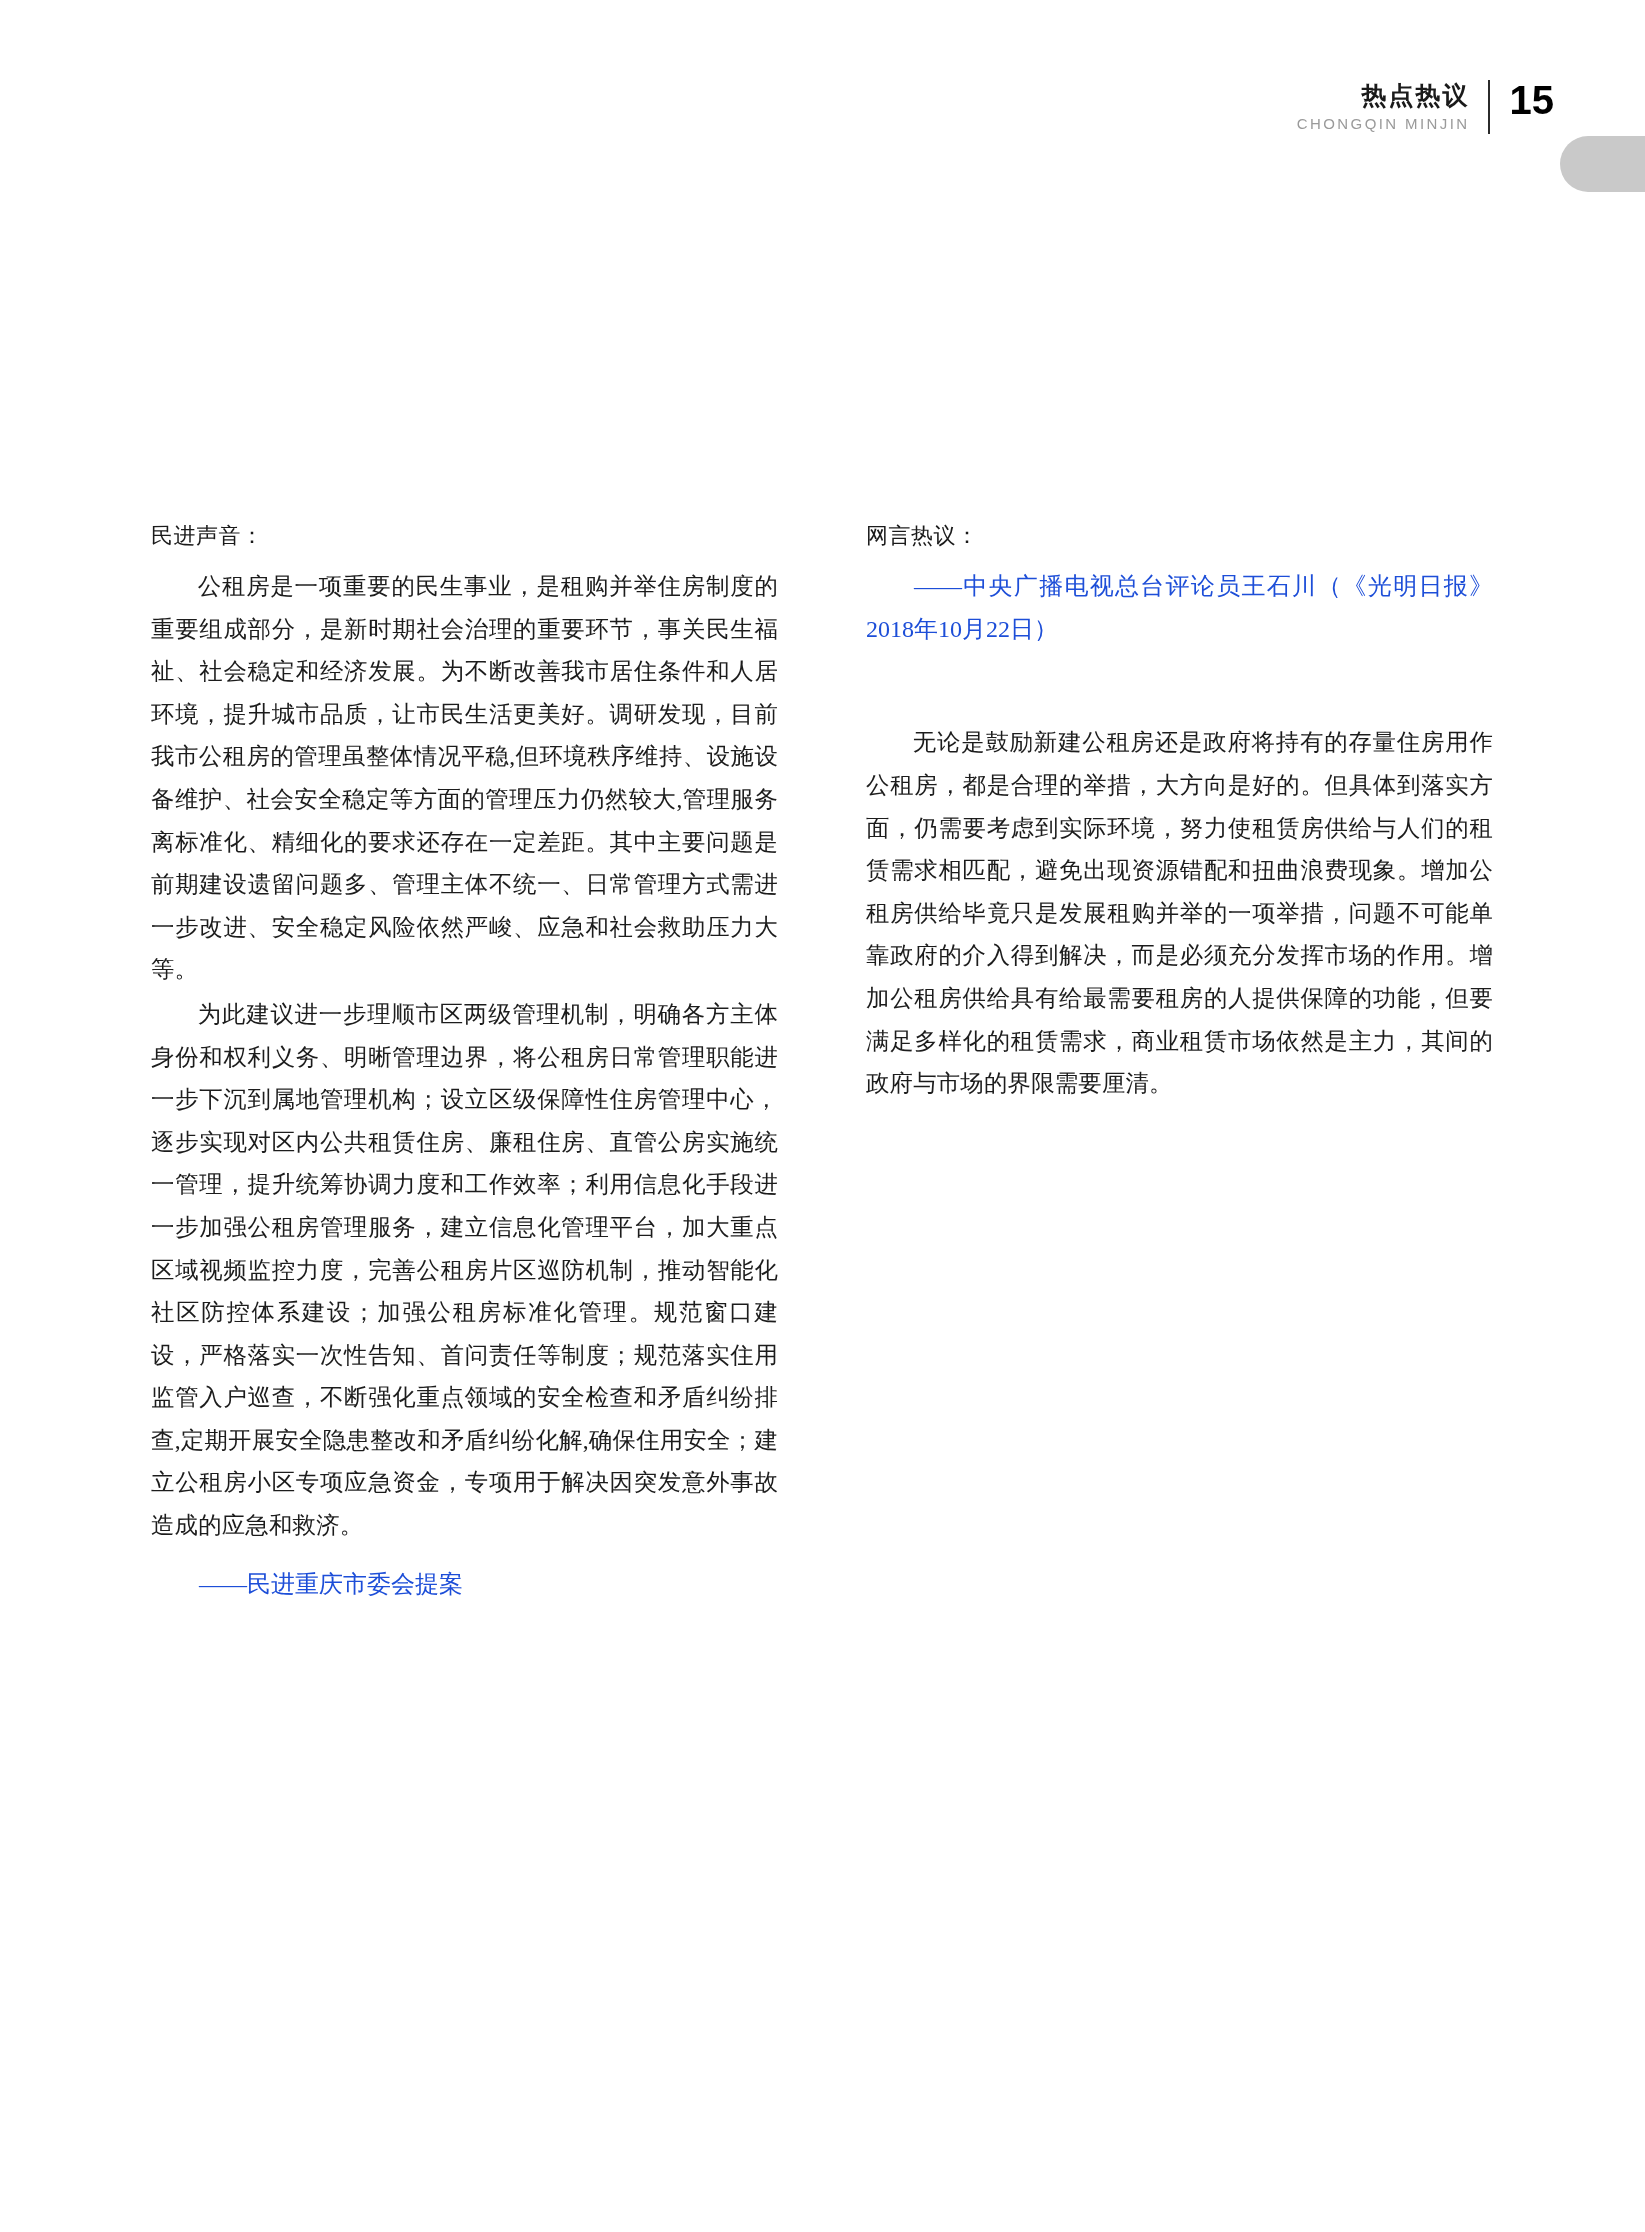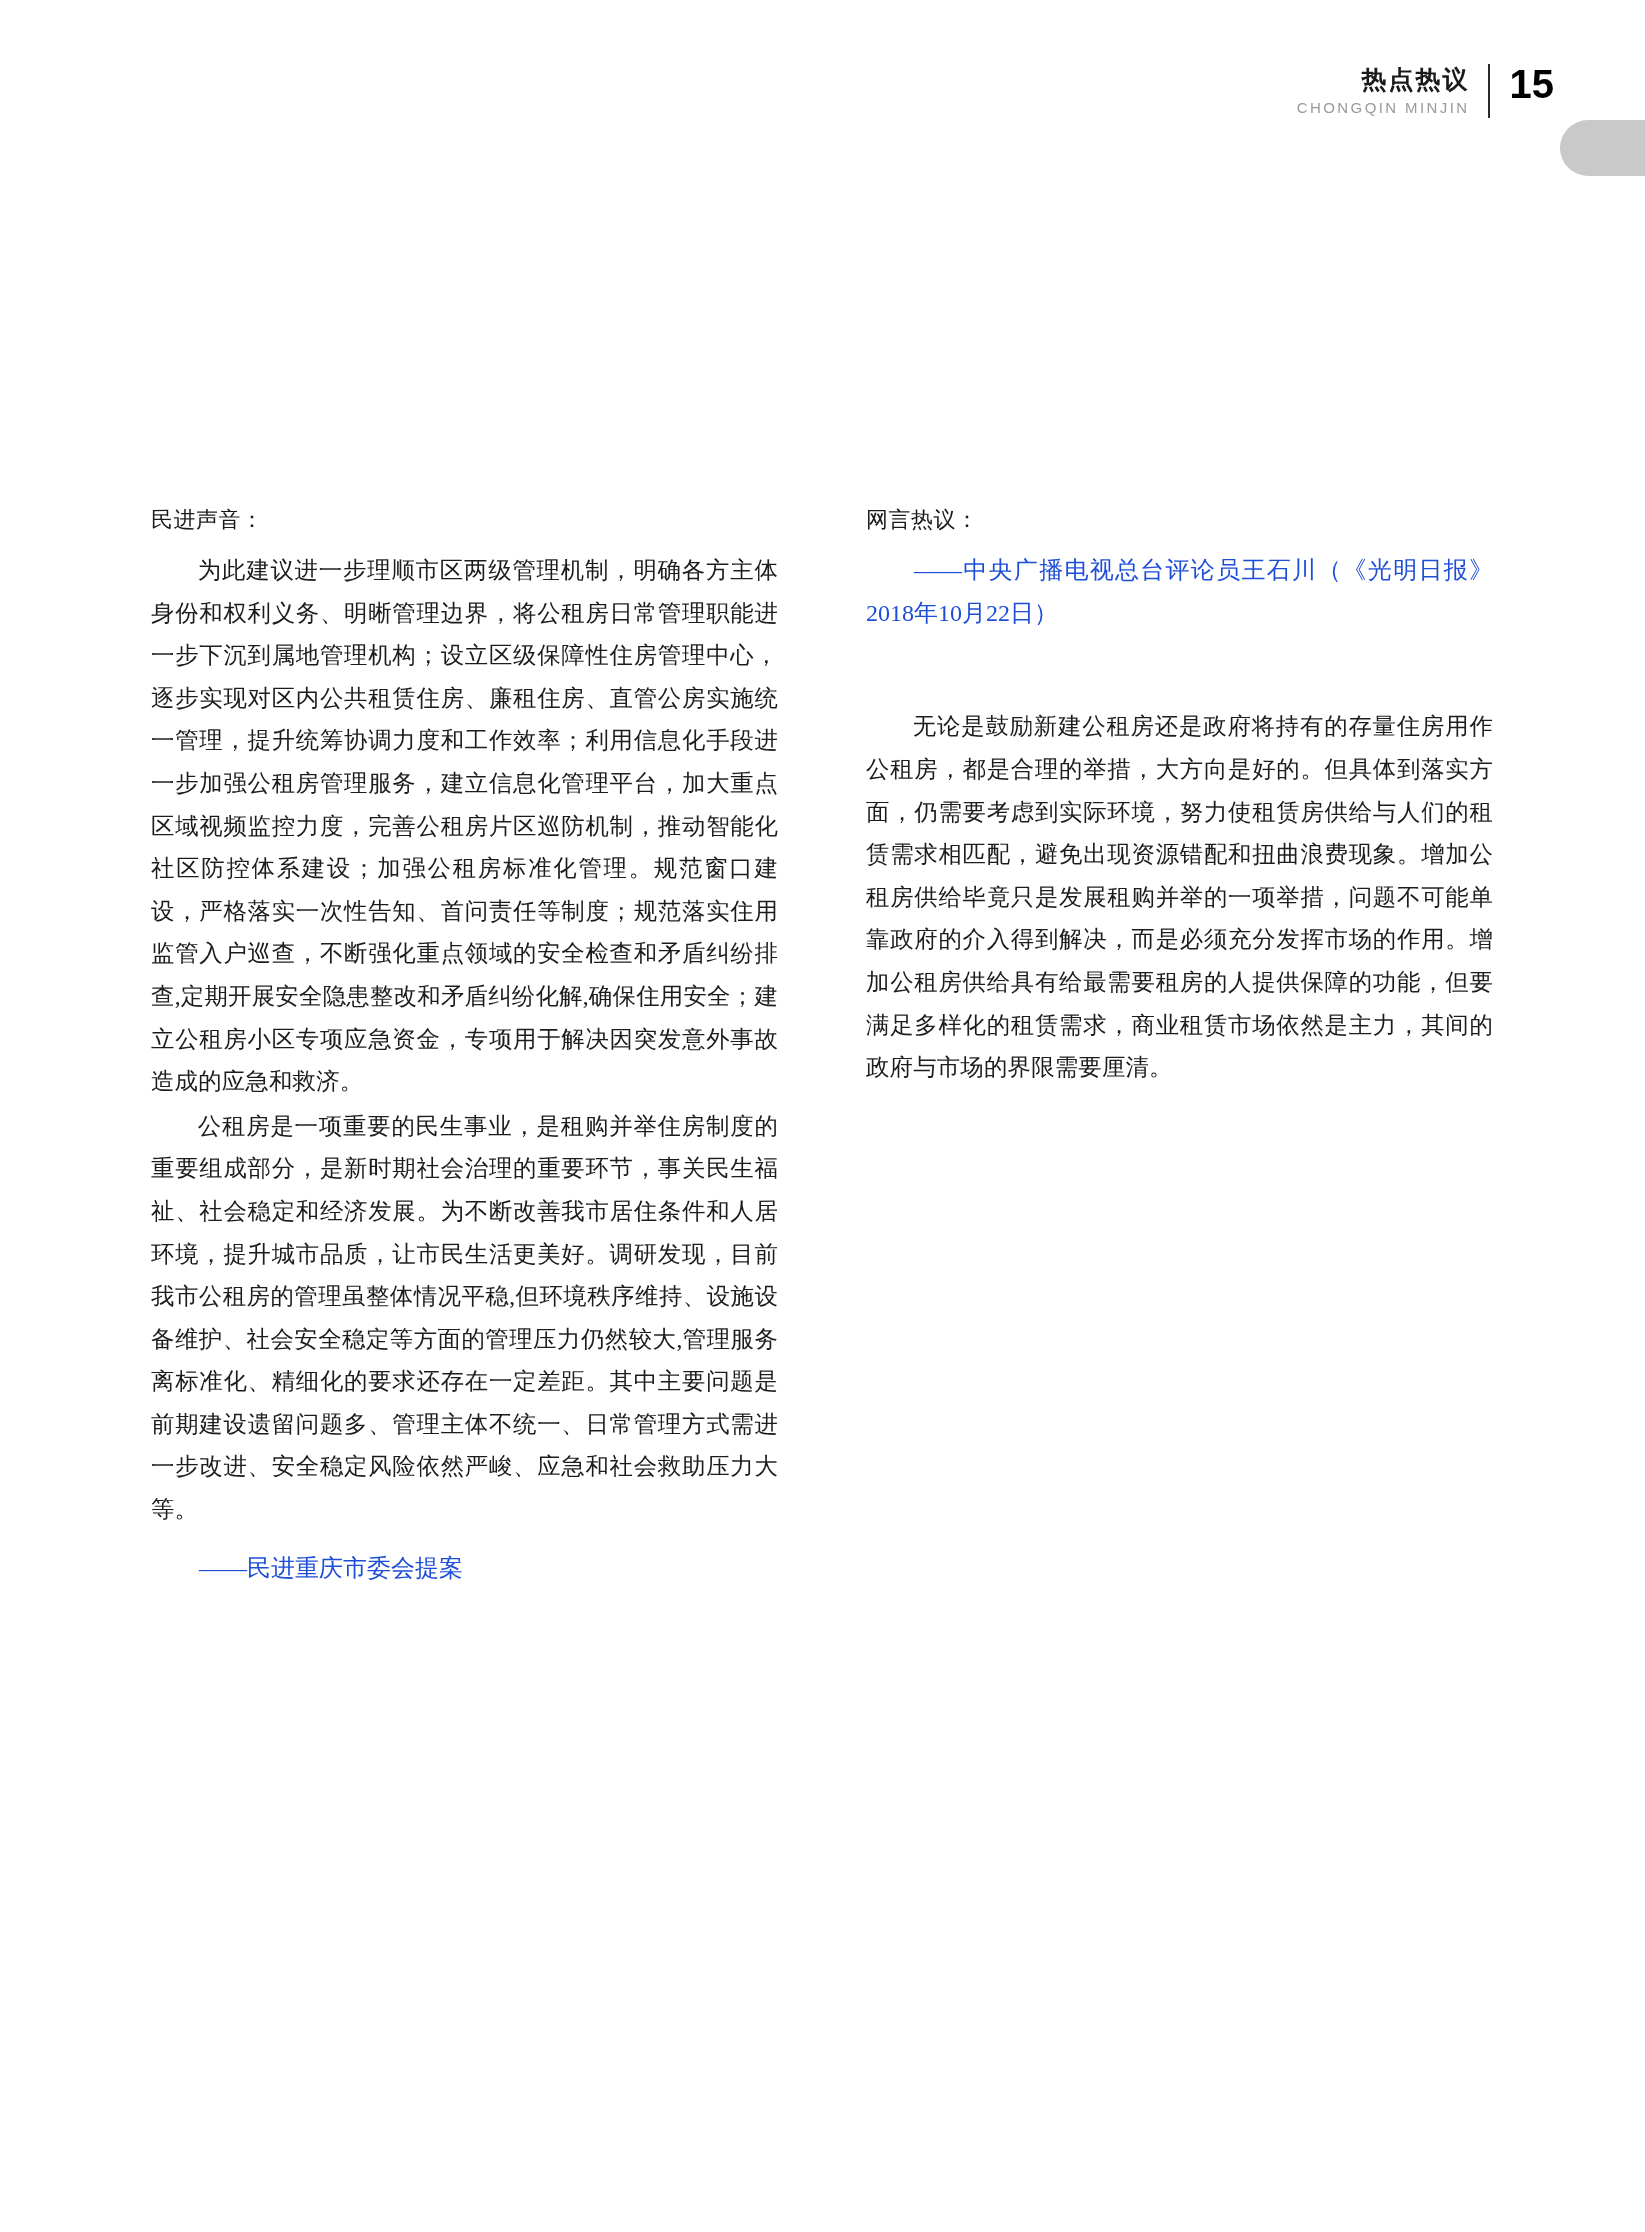--- a/index.html
+++ b/index.html
@@ -8,21 +8,21 @@
     background: #ffffff;
   }
   body {
     font-family: "Liberation Serif", "DejaVu Serif", serif;
     color: #1a1a1a;
   }
   .page {
     position: relative;
     width: 1646px;
     height: 1623px;
-    margin: 0 auto;
+    margin: 16px auto;
     background: #ffffff;
     overflow: hidden;
   }
 
   
   .header {
     position: absolute;
     top: 62px;
     right: 0;
     left: 0;
@@ -175,22 +175,22 @@
       <div class="header-pageno">15</div>
     </div>
     <div class="header-tab"></div>
   </div>
 
 
   <div class="columns">
 
     <div class="col">
       <p class="lead">民进声音：</p>
+      <p class="body">公租房是一项重要的民生事业，是租购并举住房制度的重要组成部分，是新时期社会治理的重要环节，事关民生福祉、社会稳定和经济发展。为不断改善我市居住条件和人居环境，提升城市品质，让市民生活更美好。调研发现，目前我市公租房的管理虽整体情况平稳,但环境秩序维持、设施设备维护、社会安全稳定等方面的管理压力仍然较大,管理服务离标准化、精细化的要求还存在一定差距。其中主要问题是前期建设遗留问题多、管理主体不统一、日常管理方式需进一步改进、安全稳定风险依然严峻、应急和社会救助压力大等。</p>
       <p class="body">为此建议进一步理顺市区两级管理机制，明确各方主体身份和权利义务、明晰管理边界，将公租房日常管理职能进一步下沉到属地管理机构；设立区级保障性住房管理中心，逐步实现对区内公共租赁住房、廉租住房、直管公房实施统一管理，提升统筹协调力度和工作效率；利用信息化手段进一步加强公租房管理服务，建立信息化管理平台，加大重点区域视频监控力度，完善公租房片区巡防机制，推动智能化社区防控体系建设；加强公租房标准化管理。规范窗口建设，严格落实一次性告知、首问责任等制度；规范落实住用监管入户巡查，不断强化重点领域的安全检查和矛盾纠纷排查,定期开展安全隐患整改和矛盾纠纷化解,确保住用安全；建立公租房小区专项应急资金，专项用于解决因突发意外事故造成的应急和救济。</p>
-      <p class="body">公租房是一项重要的民生事业，是租购并举住房制度的重要组成部分，是新时期社会治理的重要环节，事关民生福祉、社会稳定和经济发展。为不断改善我市居住条件和人居环境，提升城市品质，让市民生活更美好。调研发现，目前我市公租房的管理虽整体情况平稳,但环境秩序维持、设施设备维护、社会安全稳定等方面的管理压力仍然较大,管理服务离标准化、精细化的要求还存在一定差距。其中主要问题是前期建设遗留问题多、管理主体不统一、日常管理方式需进一步改进、安全稳定风险依然严峻、应急和社会救助压力大等。</p>
       <p class="source left-src">——民进重庆市委会提案</p>
     </div>
 
     <div class="col">
       <p class="lead">网言热议：</p>
       <p class="source">——中央广播电视总台评论员王石川（《光明日报》2018年10月22日）</p>
       <div class="gap-block"></div>
       <p class="body">无论是鼓励新建公租房还是政府将持有的存量住房用作公租房，都是合理的举措，大方向是好的。但具体到落实方面，仍需要考虑到实际环境，努力使租赁房供给与人们的租赁需求相匹配，避免出现资源错配和扭曲浪费现象。增加公租房供给毕竟只是发展租购并举的一项举措，问题不可能单靠政府的介入得到解决，而是必须充分发挥市场的作用。增加公租房供给具有给最需要租房的人提供保障的功能，但要满足多样化的租赁需求，商业租赁市场依然是主力，其间的政府与市场的界限需要厘清。</p>
     </div>
 

